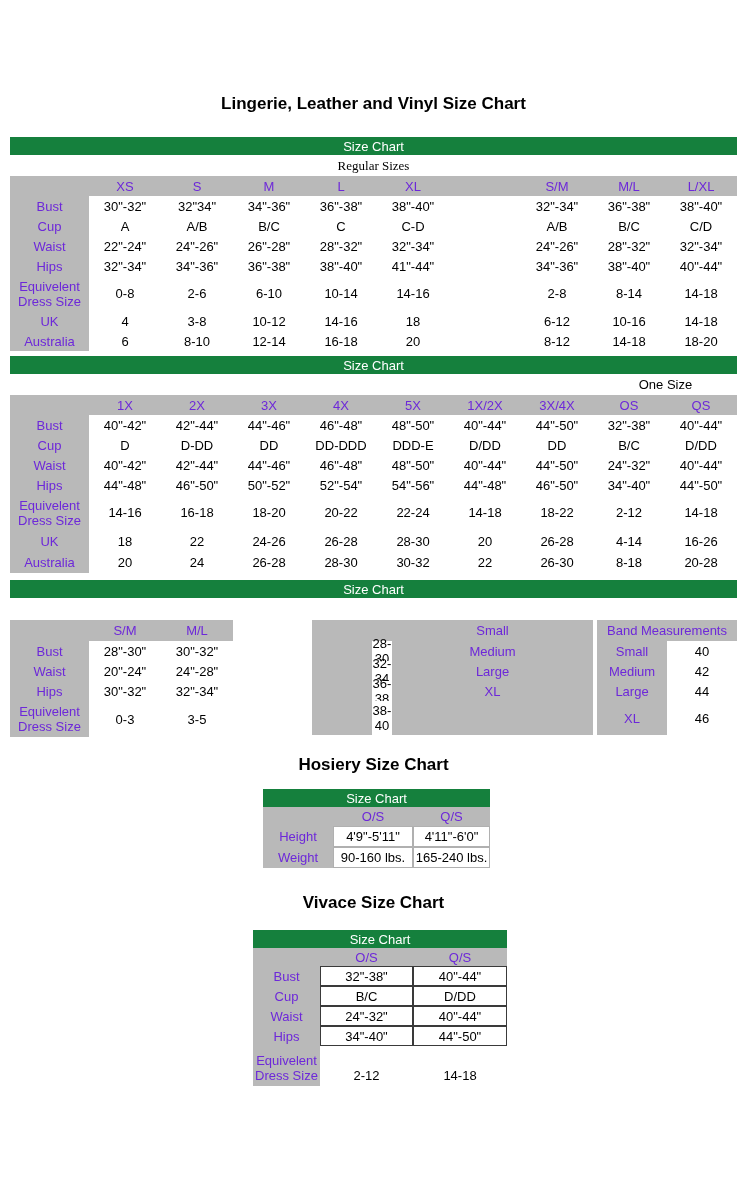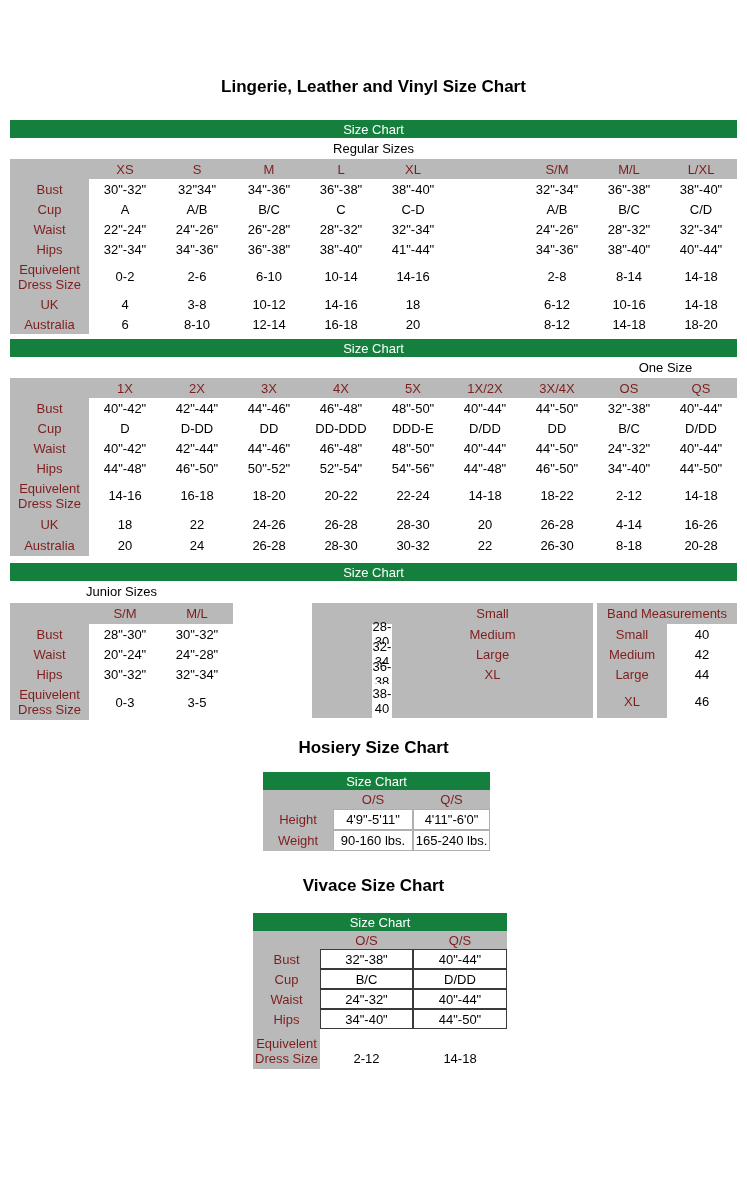--- a/index.html
+++ b/index.html
@@ -1,40 +1,40 @@
 <!DOCTYPE html>
 <html><head>
 <meta charset="utf-8">
 <style>
   html,body{margin:0;padding:0;background:#fff;width:747px;height:1200px;overflow:hidden;
     font-family:"Liberation Sans",sans-serif;color:#000;}
-  .main-title{padding-top:68px;margin:8px;text-align:center;font-size:17px;font-weight:bold;line-height:22px;}
+  .main-title{padding-top:93px;margin:0;text-align:center;font-size:17px;font-weight:bold;line-height:22px;}
   .heading{margin:0;text-align:center;font-size:17px;font-weight:bold;line-height:22px;}
   .h-hosiery{margin-top:17px;}
   .h-vivace{margin-top:24px;}
   .bar{height:18px;background:#15803d;color:#fff;font-size:13px;display:flex;align-items:center;justify-content:center;}
   .w-main{width:727px;margin-left:10px;}
   .bar1{margin-top:22px;}
   .bar2{margin-top:5px;}
   .bar3{margin-top:7px;}
   .bar-hosiery{width:227px;margin-left:263px;margin-top:13px;}
   .bar-vivace{width:254px;margin-left:253px;margin-top:16px;}
   .section-row{position:relative;height:21px;font-size:13px;}
   .titles-row{position:relative;height:22px;font-size:13px;}
   .abs-label{position:absolute;top:0;text-align:center;line-height:21px;}
-  .lab-regular{left:10px;width:727px;}
+  .lab-regular{left:10px;width:727px;font-family:Liberation Serif, serif;}
   .lab-plus{left:10px;width:512px;}
   .lab-onesize{left:594px;width:143px;}
   .lab-junior{left:10px;width:223px;}
   .lab-mens{left:312px;width:425px;}
   .gridtable{display:grid;background:#b9b9b9;}
   .cell{display:flex;align-items:center;justify-content:center;font-size:13px;box-sizing:border-box;
     text-align:center;line-height:15px;}
   .row{display:contents;}
-  .hdr,.lbl{color:#7f1d1d;}
+  .hdr,.lbl{color:#6d28d9;}
   .val{background:#fff;color:#000;}
   .t-regular,.t-plus{grid-template-columns:79px repeat(9,72px);width:727px;margin-left:10px;}
   .t-regular{grid-template-rows:20px 20px 20px 20px 20px 35px 20px 20px;}
   .t-plus{grid-template-rows:20px 20px 20px 20px 20px 35px 22px 21px;}
   .side-tables{position:relative;height:117px;}
   .side-tables .gridtable{position:absolute;top:0;}
   .t-junior{left:10px;grid-template-columns:79px 72px 72px;grid-template-rows:21px 20px 20px 20px 36px;}
   .t-mwaist{left:312px;grid-template-columns:80px 201px;grid-template-rows:21px 20px 20px 20px 34px;}
   .t-mwaist .val{background:linear-gradient(to right,#b9b9b9 60px,#fff 60px);padding-left:60px;}
   .t-band{left:597px;grid-template-columns:70px 70px;grid-template-rows:21px 20px 20px 20px 34px;}
@@ -63,21 +63,21 @@
     <div class="cell hdr">L</div>
     <div class="cell hdr">XL</div>
     <div class="cell hdr"></div>
     <div class="cell hdr">S/M</div>
     <div class="cell hdr">M/L</div>
     <div class="cell hdr">L/XL</div>
     <div class="row r0"><div class="cell lbl">Bust</div><div class="cell val">30"-32"</div><div class="cell val">32"34"</div><div class="cell val">34"-36"</div><div class="cell val">36"-38"</div><div class="cell val">38"-40"</div><div class="cell val"></div><div class="cell val">32"-34"</div><div class="cell val">36"-38"</div><div class="cell val">38"-40"</div></div>
     <div class="row r1"><div class="cell lbl">Cup</div><div class="cell val">A</div><div class="cell val">A/B</div><div class="cell val">B/C</div><div class="cell val">C</div><div class="cell val">C-D</div><div class="cell val"></div><div class="cell val">A/B</div><div class="cell val">B/C</div><div class="cell val">C/D</div></div>
     <div class="row r2"><div class="cell lbl">Waist</div><div class="cell val">22"-24"</div><div class="cell val">24"-26"</div><div class="cell val">26"-28"</div><div class="cell val">28"-32"</div><div class="cell val">32"-34"</div><div class="cell val"></div><div class="cell val">24"-26"</div><div class="cell val">28"-32"</div><div class="cell val">32"-34"</div></div>
     <div class="row r3"><div class="cell lbl">Hips</div><div class="cell val">32"-34"</div><div class="cell val">34"-36"</div><div class="cell val">36"-38"</div><div class="cell val">38"-40"</div><div class="cell val">41"-44"</div><div class="cell val"></div><div class="cell val">34"-36"</div><div class="cell val">38"-40"</div><div class="cell val">40"-44"</div></div>
-    <div class="row r4"><div class="cell lbl">Equivelent Dress Size</div><div class="cell val">0-2</div><div class="cell val">2-6</div><div class="cell val">6-10</div><div class="cell val">10-14</div><div class="cell val">14-16</div><div class="cell val"></div><div class="cell val">2-8</div><div class="cell val">8-14</div><div class="cell val">14-18</div></div>
+    <div class="row r4"><div class="cell lbl">Equivelent Dress Size</div><div class="cell val">0-8</div><div class="cell val">2-6</div><div class="cell val">6-10</div><div class="cell val">10-14</div><div class="cell val">14-16</div><div class="cell val"></div><div class="cell val">2-8</div><div class="cell val">8-14</div><div class="cell val">14-18</div></div>
     <div class="row r5"><div class="cell lbl">UK</div><div class="cell val">4</div><div class="cell val">3-8</div><div class="cell val">10-12</div><div class="cell val">14-16</div><div class="cell val">18</div><div class="cell val"></div><div class="cell val">6-12</div><div class="cell val">10-16</div><div class="cell val">14-18</div></div>
     <div class="row r6"><div class="cell lbl">Australia</div><div class="cell val">6</div><div class="cell val">8-10</div><div class="cell val">12-14</div><div class="cell val">16-18</div><div class="cell val">20</div><div class="cell val"></div><div class="cell val">8-12</div><div class="cell val">14-18</div><div class="cell val">18-20</div></div>
   </div>
 
 <div class="bar w-main bar2">Size Chart</div>
 <div class="section-row">
   <span class="abs-label lab-onesize">One Size</span>
 </div>
 <div class="gridtable t-plus">
     <div class="cell lblhead"></div>
@@ -94,21 +94,20 @@
     <div class="row r1"><div class="cell lbl">Cup</div><div class="cell val">D</div><div class="cell val">D-DD</div><div class="cell val">DD</div><div class="cell val">DD-DDD</div><div class="cell val">DDD-E</div><div class="cell val">D/DD</div><div class="cell val">DD</div><div class="cell val">B/C</div><div class="cell val">D/DD</div></div>
     <div class="row r2"><div class="cell lbl">Waist</div><div class="cell val">40"-42"</div><div class="cell val">42"-44"</div><div class="cell val">44"-46"</div><div class="cell val">46"-48"</div><div class="cell val">48"-50"</div><div class="cell val">40"-44"</div><div class="cell val">44"-50"</div><div class="cell val">24"-32"</div><div class="cell val">40"-44"</div></div>
     <div class="row r3"><div class="cell lbl">Hips</div><div class="cell val">44"-48"</div><div class="cell val">46"-50"</div><div class="cell val">50"-52"</div><div class="cell val">52"-54"</div><div class="cell val">54"-56"</div><div class="cell val">44"-48"</div><div class="cell val">46"-50"</div><div class="cell val">34"-40"</div><div class="cell val">44"-50"</div></div>
     <div class="row r4"><div class="cell lbl">Equivelent Dress Size</div><div class="cell val">14-16</div><div class="cell val">16-18</div><div class="cell val">18-20</div><div class="cell val">20-22</div><div class="cell val">22-24</div><div class="cell val">14-18</div><div class="cell val">18-22</div><div class="cell val">2-12</div><div class="cell val">14-18</div></div>
     <div class="row r5"><div class="cell lbl">UK</div><div class="cell val">18</div><div class="cell val">22</div><div class="cell val">24-26</div><div class="cell val">26-28</div><div class="cell val">28-30</div><div class="cell val">20</div><div class="cell val">26-28</div><div class="cell val">4-14</div><div class="cell val">16-26</div></div>
     <div class="row r6"><div class="cell lbl">Australia</div><div class="cell val">20</div><div class="cell val">24</div><div class="cell val">26-28</div><div class="cell val">28-30</div><div class="cell val">30-32</div><div class="cell val">22</div><div class="cell val">26-30</div><div class="cell val">8-18</div><div class="cell val">20-28</div></div>
   </div>
 
 <div class="bar w-main bar3">Size Chart</div>
 <div class="titles-row">
-  <span class="abs-label lab-junior">Junior Sizes</span>
 </div>
 <div class="side-tables">
   <div class="gridtable t-junior">
       <div class="cell lblhead"></div>
       <div class="cell hdr">S/M</div>
       <div class="cell hdr">M/L</div>
       <div class="row r0"><div class="cell lbl">Bust</div><div class="cell val">28"-30"</div><div class="cell val">30"-32"</div></div>
       <div class="row r1"><div class="cell lbl">Waist</div><div class="cell val">20"-24"</div><div class="cell val">24"-28"</div></div>
       <div class="row r2"><div class="cell lbl">Hips</div><div class="cell val">30"-32"</div><div class="cell val">32"-34"</div></div>
       <div class="row r3"><div class="cell lbl">Equivelent Dress Size</div><div class="cell val">0-3</div><div class="cell val">3-5</div></div>

